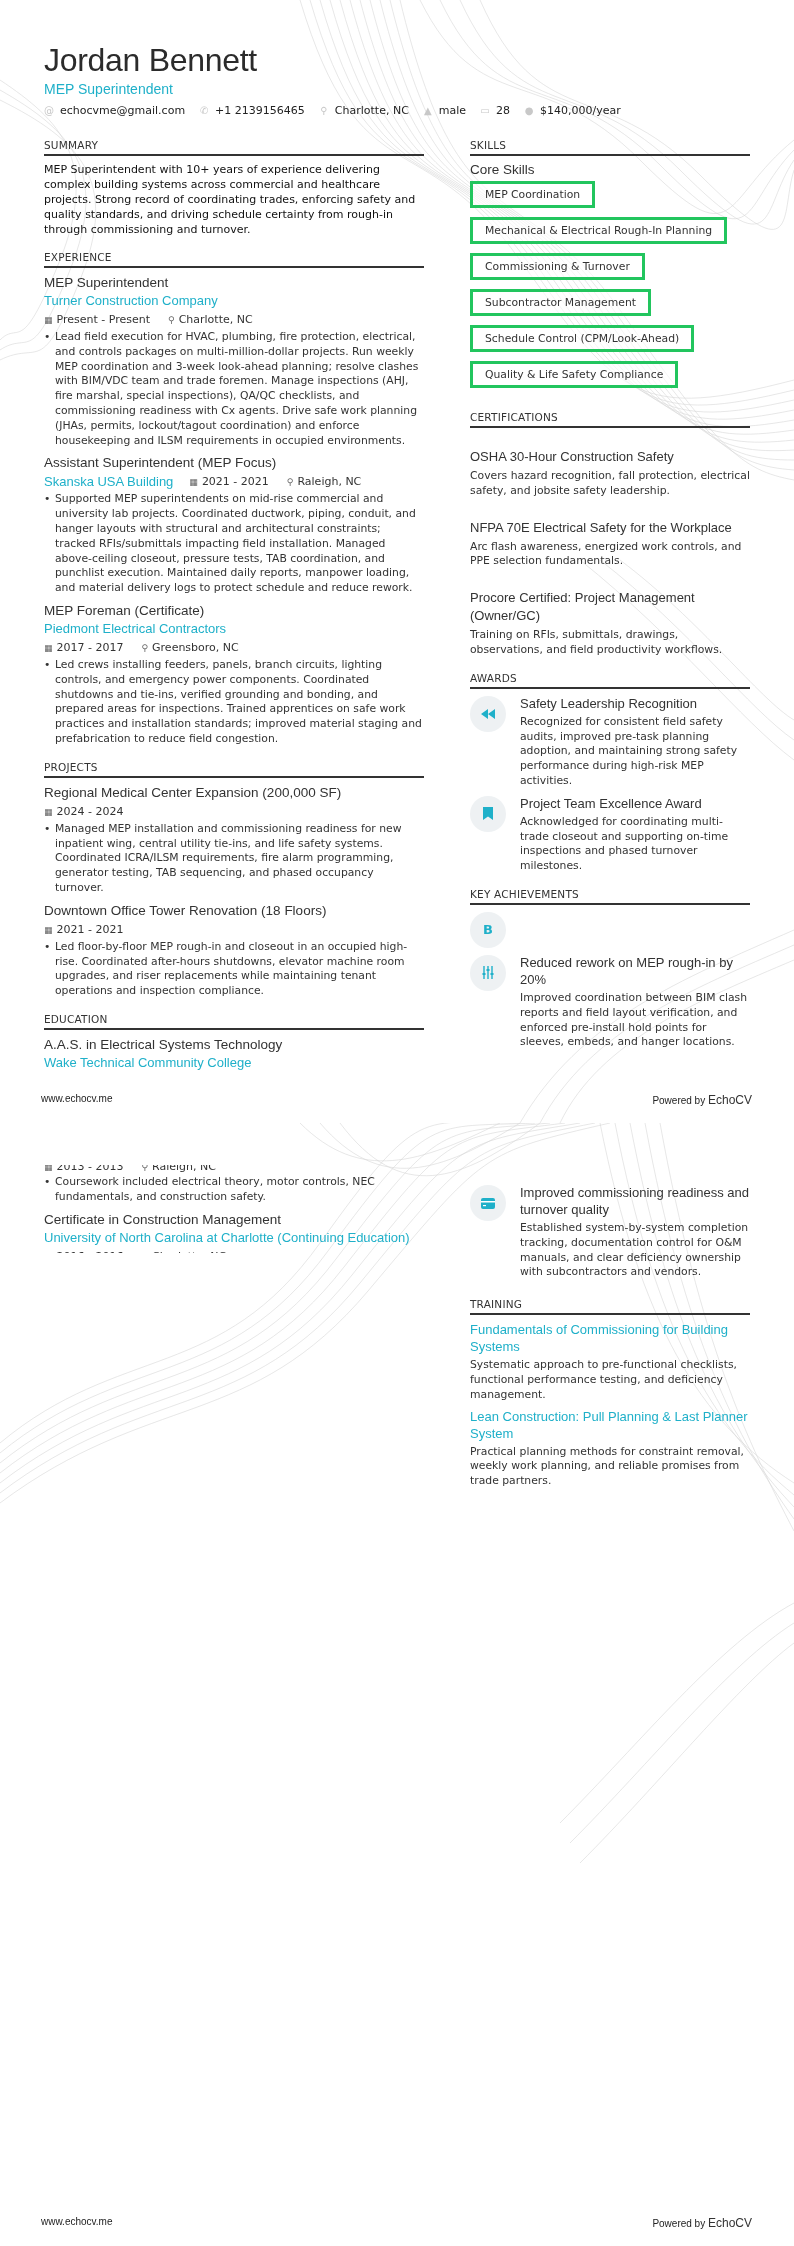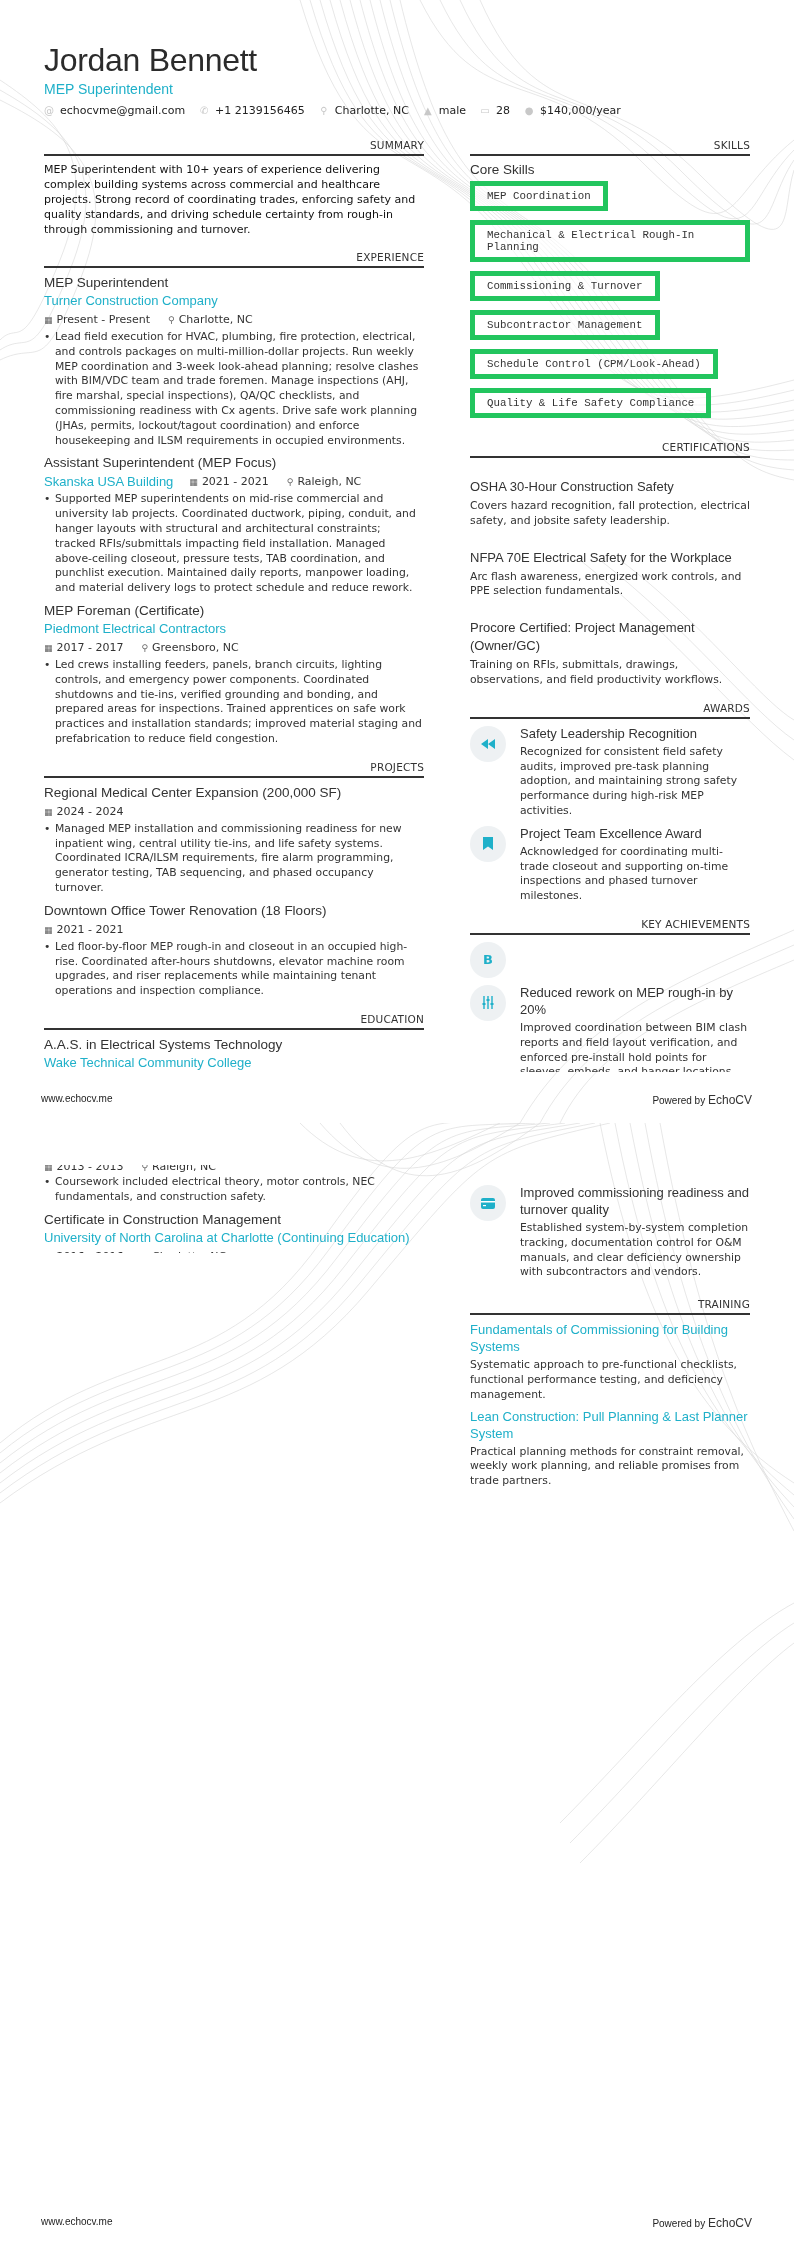--- a/index.html
+++ b/index.html
@@ -13,33 +13,33 @@
   .page1 .content { top: 40px; height: 1032px; overflow: hidden; }
   .page2 .content { top: 40px; height: 1050px; }
   .name { font-family: "Liberation Sans", sans-serif; font-size: 32px; font-weight: 400; color: #2b2b2b; letter-spacing: -0.3px; line-height: 40px; }
   .title { font-family: "Liberation Sans", sans-serif; font-size: 14px; color: #1fb0c9; margin-top: 0px; line-height: 18px; }
   .contacts { display: flex; gap: 14px; margin-top: 6px; font-size: 11px; color: #222; align-items: center; }
   .contact { display: flex; align-items: center; gap: 6px; }
   .cicon { color: #c8c8c8; font-size: 10px; width: 10px; text-align: center; }
   .cols { display: flex; gap: 46px; margin-top: 22px; }
   .left { width: 380px; }
   .right { width: 280px; }
-  .sec-h { font-size: 10.5px; color: #333; letter-spacing: 0.2px; padding-bottom: 3px; border-bottom: 2.5px solid #333; margin-bottom: 6px; text-transform: uppercase; text-align: right; }
+  .sec-h { font-size: 10.5px; color: #333; letter-spacing: 0.2px; padding-bottom: 3px; border-bottom: 2.5px solid #333; margin-bottom: 6px; text-transform: uppercase; }
   .sec { margin-bottom: 14px; }
   .summary { font-size: 11px; line-height: 15px; color: #111; }
   .job-t { font-family: "Liberation Sans", sans-serif; font-size: 13.5px; color: #333; line-height: 18px; }
   .job-c { font-family: "Liberation Sans", sans-serif; font-size: 13px; color: #1fb0c9; line-height: 18px; }
   .meta { display: flex; gap: 18px; font-size: 11px; color: #333; line-height: 16px; margin: 2px 0 2px; align-items: center; }
   .meta span.ic { color: #666; font-size: 9px; margin-right: 4px; }
   .bullets { list-style: none; font-size: 10.8px; line-height: 14.8px; color: #333; margin-bottom: 6px; }
   .bullets li { position: relative; padding-left: 11px; }
   .bullets li::before { content: "•"; position: absolute; left: 0; top: 0; }
   .inline-row { display: flex; gap: 16px; align-items: center; }
   .core { font-family: "Liberation Sans", sans-serif; font-size: 13.5px; color: #333; margin-bottom: 4px; }
-  .tag { display: inline-block; border: 5px solid #22c55e; font-size: 10.8px; color: #333; padding: 4px 12px; margin-bottom: 9px; background: rgba(255,255,255,0.6); font-family: Liberation Mono, monospace; }
+  .tag { display: inline-block; border: 3px solid #22c55e; font-size: 10.8px; color: #333; padding: 4px 12px; margin-bottom: 9px; background: rgba(255,255,255,0.6); }
   .tags { display: flex; flex-direction: column; align-items: flex-start; }
   .cert-t { font-family: "Liberation Sans", sans-serif; font-size: 13px; color: #333; line-height: 18px; margin-top: 20px; }
   .cert-d { font-size: 10.8px; line-height: 14.8px; color: #333; margin: 3px 0 5px; }
   .icon-item { display: flex; gap: 14px; margin-bottom: 6px; justify-content: space-between; }
   .icon-circ { width: 36px; height: 36px; border-radius: 50%; background: #eef1f3; display: flex; align-items: center; justify-content: center; flex-shrink: 0; color: #1fb0c9; font-size: 13px; font-weight: bold; margin-top: 1px; }
   .icon-body { flex: 1; }
   .ib-t { font-family: "Liberation Sans", sans-serif; font-size: 13px; color: #333; line-height: 17px; }
   .ib-d { font-size: 10.8px; line-height: 14.8px; color: #333; margin-top: 3px; }
   .train-t { font-family: "Liberation Sans", sans-serif; font-size: 13px; color: #1fb0c9; line-height: 17px; }
   .footer { position: absolute; left: 41px; right: 42px; display: flex; justify-content: space-between; font-family: "Liberation Sans", sans-serif; font-size: 10px; color: #222; z-index: 2; }

